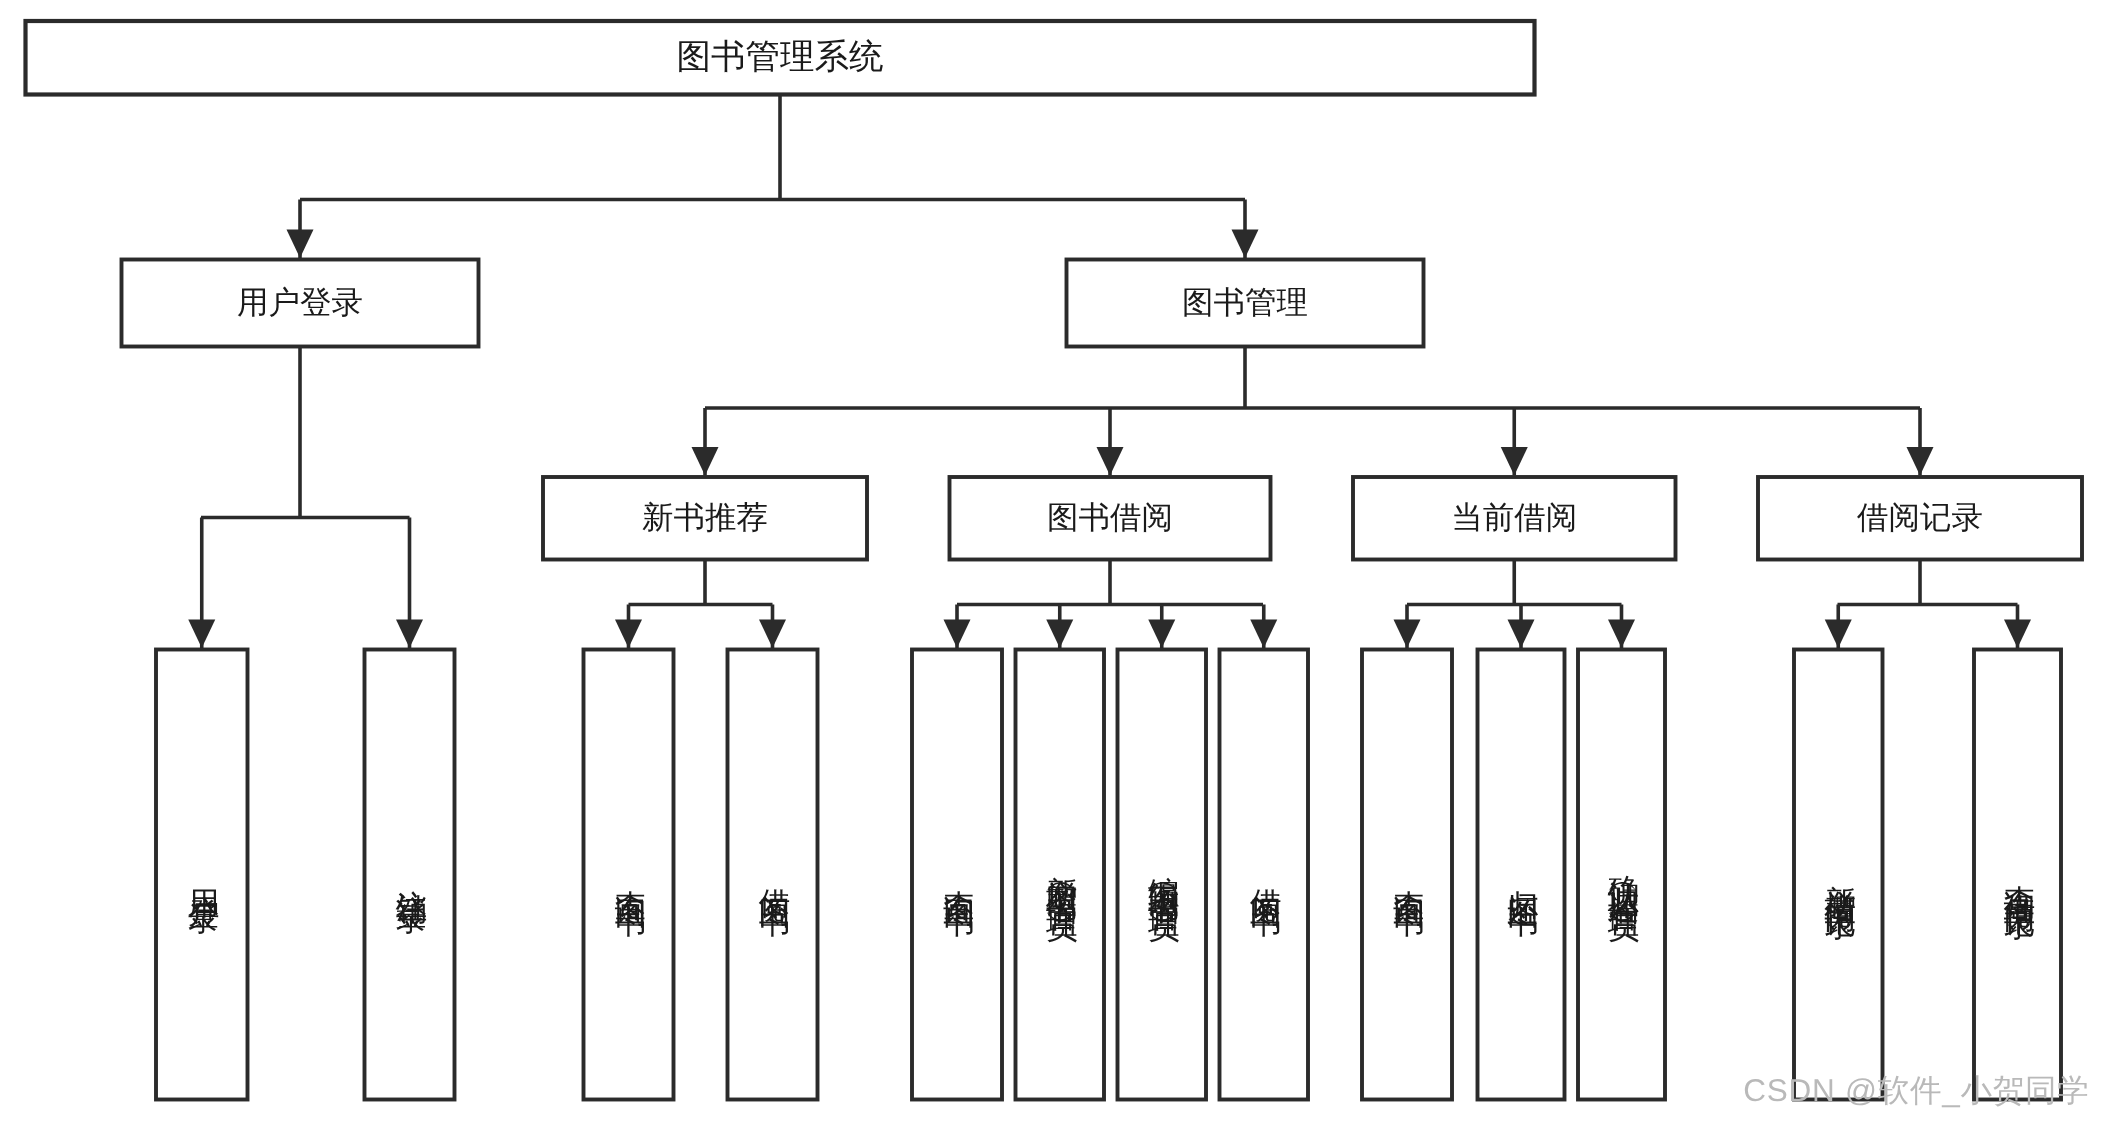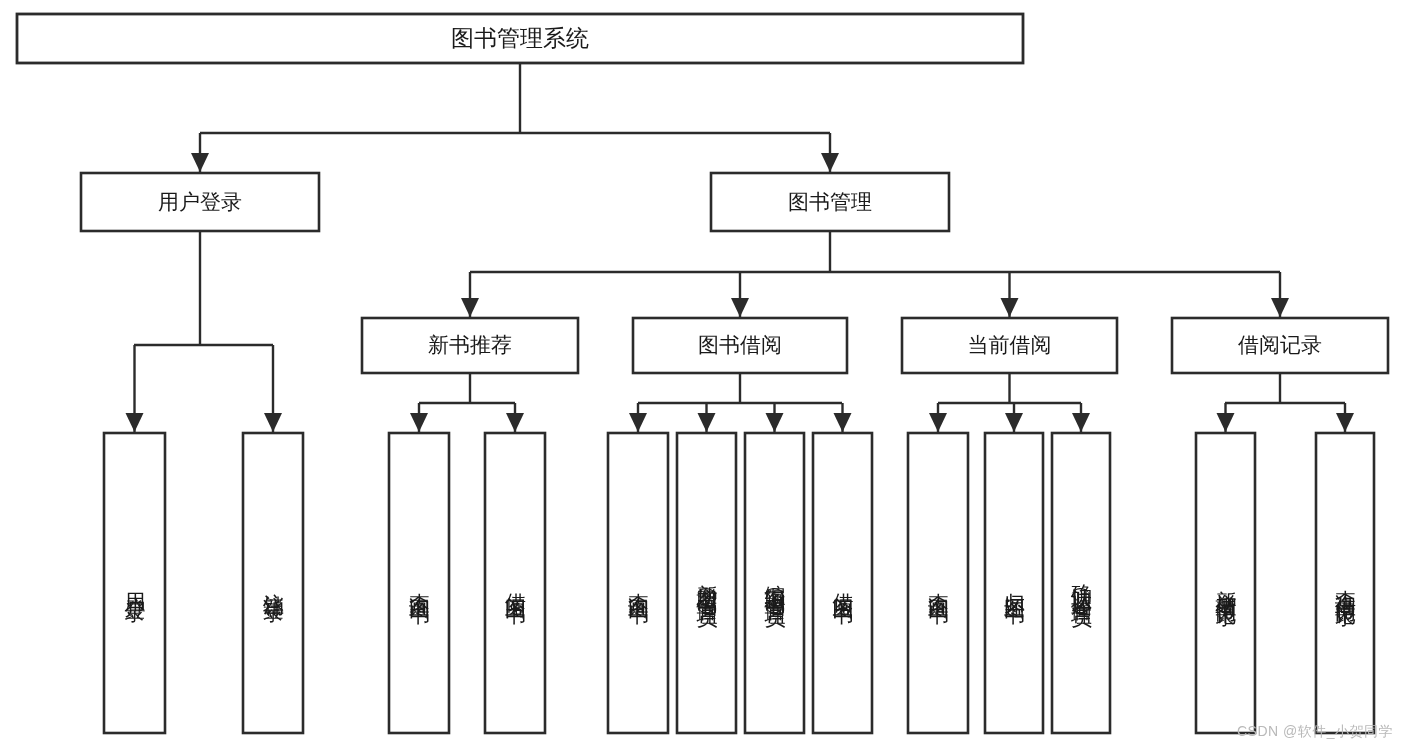--- a/index.html
+++ b/index.html
@@ -78,21 +78,21 @@
     letter-spacing: 3.5px;
     color: #1a1a1a;
     white-space: nowrap;
     text-align: center;
   }
   .watermark {
     position: absolute;
     right: 12px;
     bottom: 6px;
     font-family: "Liberation Sans", "DejaVu Sans", sans-serif;
-    font-size: 14px;
+    font-size: 21px;
     color: #b9b9b9;
     letter-spacing: 0.5px;
     user-select: none;
     white-space: nowrap;
   }
 </style>
 </head>
 <body>
 
 <div id="diagram-root">

